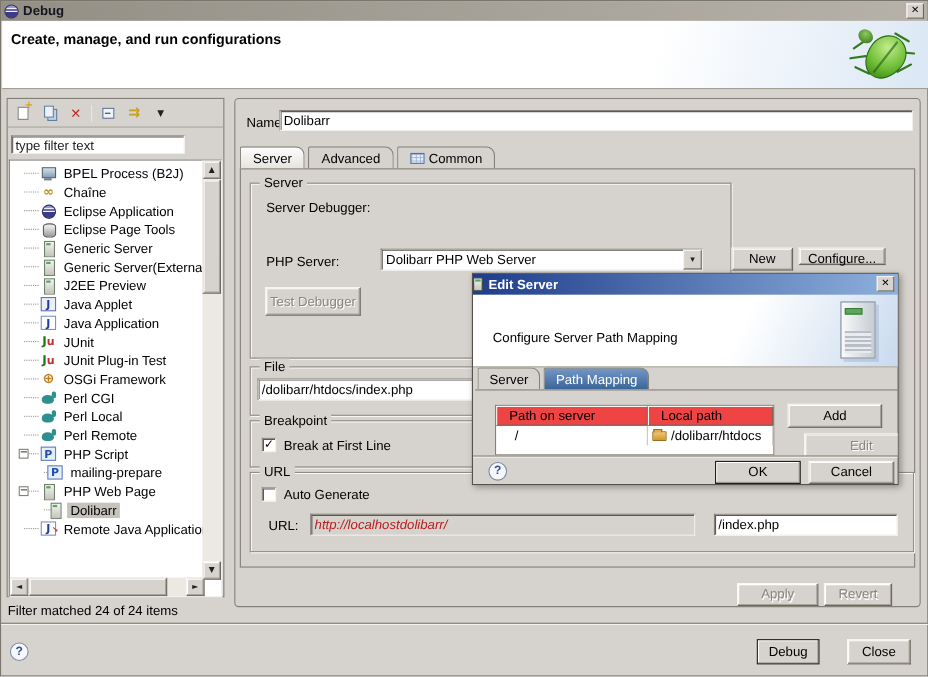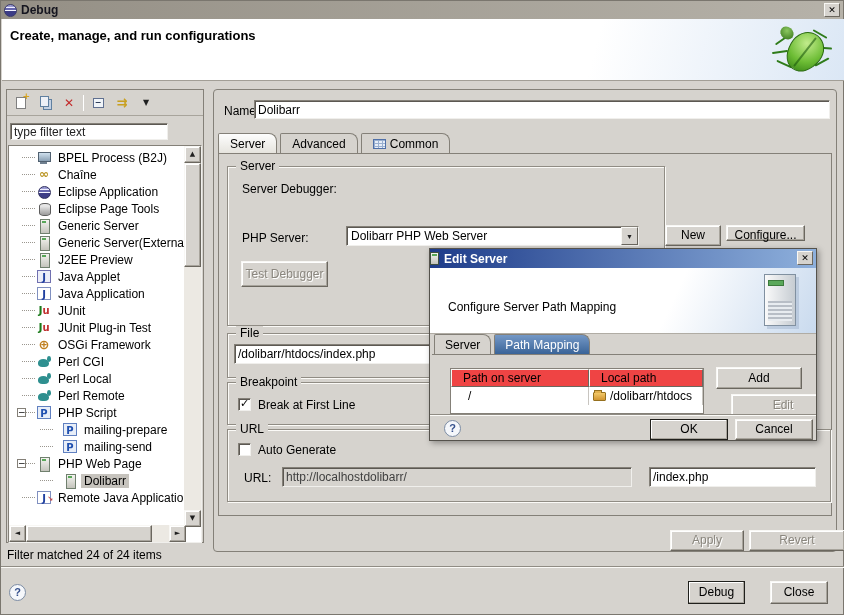--- a/index.html
+++ b/index.html
@@ -36,21 +36,21 @@
 
   
   .raised { background:#d6d3ce; border:1px solid; border-color:#f8f7f4 #6b675f #6b675f #f8f7f4;
     box-shadow:inset -1px -1px 0 #a8a49c, inset 1px 1px 0 #fff; }
   .btn { position:absolute; background:#d6d3ce; border:1px solid; border-color:#f8f7f4 #6b675f #6b675f #f8f7f4;
     box-shadow:inset -1px -1px 0 #a8a49c, inset 1px 1px 0 #fff; text-align:center; font-size:12px; }
   .btn.default { border:1px solid #20201c; }
   .btn.disabled { color:#8a867e; text-shadow:1px 1px 0 #ffffff; }
   .tinput { position:absolute; background:#fff; border:1px solid; border-color:#848078 #f0efec #f0efec #848078;
     box-shadow:inset 1px 1px 0 #5c5852; font:12px "Liberation Sans","DejaVu Sans",sans-serif; padding:2px 3px; color:#000; }
-  .tinput:disabled,.tinput.dis { background:#d6d3ce; color:#404040; }
+  .tinput:disabled,.tinput.dis { background:#d6d3ce; color:#b91c1c;font-style:italic; }
   .combo { position:absolute; background:#fff; border:1px solid; border-color:#848078 #f0efec #f0efec #848078;
     box-shadow:inset 1px 1px 0 #5c5852; display:flex; align-items:center; }
   .combo .cval { flex:1; padding:0 4px; white-space:nowrap; overflow:hidden; }
   .combo .cbtn { width:17px; align-self:stretch; background:#d6d3ce; border:1px solid; border-color:#f8f7f4 #6b675f #6b675f #f8f7f4;
     display:flex; align-items:center; justify-content:center; font-size:7px; color:#202020; }
   .group { position:absolute; border:1px solid #908c84; box-shadow:1px 1px 0 #fbfaf7, inset 1px 1px 0 #fbfaf7; }
   .legend { position:absolute; top:-8px; left:8px; background:#d6d3ce; padding:0 4px; line-height:14px; }
   .cb { position:absolute; width:13px; height:13px; background:#fff; border:1px solid; border-color:#848078 #f0efec #f0efec #848078;
     box-shadow:inset 1px 1px 0 #5c5852; font:bold 11px/12px "DejaVu Sans",sans-serif; text-align:center; }
   .cb.checked:before { content:"✓"; position:relative; top:-1px; }
@@ -70,21 +70,21 @@
   .coli { width:11px; height:10px; border:1px solid #607090; background:#f0f4f8; font:bold 8px/8px "DejaVu Sans",sans-serif; text-align:center; color:#203050; }
   .fili { color:#c8a020; font:bold 13px/13px "DejaVu Sans",sans-serif; }
   .ddi { color:#202020; font:8px/8px "DejaVu Sans",sans-serif; }
   .tsep { width:1px; height:16px; background:#9a968e; border-right:1px solid #fff; }
   .filter-input { left:3px; top:33px; width:158px; height:17px; padding:1px 3px; color:#222; }
   .tree { position:absolute; left:1px; top:55px; width:194px; height:398px; background:#fff;
     border:1px solid; border-color:#848078 #f0efec #f0efec #848078; overflow:hidden; }
   .tree-rows { position:absolute; left:0; top:3px; width:176px; }
   .tree-row { position:relative; height:17px; display:flex; align-items:center; white-space:nowrap; overflow:hidden; }
   .tree-row.lvl1 { padding-left:28px; }
-  .tree-row.lvl2 { padding-left:54px; }
+  .tree-row.lvl2 { padding-left:34px; }
   .tree-row:before { content:""; position:absolute; top:8px; width:13px; border-top:1px dotted #9a968e; }
   .tree-row.lvl1:before { left:13px; }
   .tree-row.lvl2:before { left:31px; }
   .tree-label { padding:0 3px; }
   .tree-row.selected .tree-label { background:#c6c3bd; }
   .expander { position:absolute; left:8px; top:4px; width:9px; height:9px; background:#fff; border:1px solid #848078;
     font:9px/7px "DejaVu Sans",sans-serif; text-align:center; z-index:2; }
   .expander:before { content:"−"; }
 
   
@@ -158,21 +158,21 @@
   .conf-btn { left:507px; top:71px; width:79px; height:16px; line-height:19px; }
   .file-input { left:6px; top:10px; width:425px; height:20px; }
   .bk-cb { left:10px; top:15px; }
   .bk-lbl { left:30px; top:15px; }
   .ag-cb { left:10px; top:13px; }
   .ag-lbl { left:30px; top:13px; }
   .url-lbl { left:16px; top:41px; }
   .url-auto { left:54px; top:37px; width:350px; height:20px; }
   .url-path { left:421px; top:37px; width:167px; height:20px; }
   .apply-btn { left:456px; top:440px; width:74px; height:21px; line-height:19px; }
-  .revert-btn { left:535px; top:440px; width:96px; height:21px; line-height:19px; }
+  .revert-btn { left:535px; top:440px; width:62px; height:21px; line-height:19px; }
 
   
   .dialog { position:absolute; left:428px; top:247px; width:388px; height:193px; z-index:20;
     background:#d6d3ce; border:1px solid #55524c; box-shadow:2px 2px 6px rgba(0,0,0,.35); }
   .dtitle { position:absolute; left:0; top:0; width:100%; height:19px;
     background:linear-gradient(to right,#1e3c8a,#8eb0dc); display:flex; align-items:center; padding:0 0; }
   .dtitle .dt-text { color:#fff; font-weight:bold; margin-left:5px; }
   .dsrv-icon { width:9px; height:13px; border:1px solid #405040; background:linear-gradient(#f4f4f0,#c4c4bc); position:relative; }
   .dsrv-icon:before { content:""; position:absolute; left:1px; top:1px; width:5px; height:2px; background:#58a858; }
   .dclose { position:absolute; right:3px; top:2px; width:16px; height:14px; background:#d6d3ce;
@@ -321,24 +321,20 @@
           </div>
           <div class="tree-row lvl1">
             <span class="expander"></span>
             <span class="ic php-icon"></span>
             <span class="tree-label">PHP Script</span>
           </div>
           <div class="tree-row lvl2">
             <span class="ic php-icon"></span>
             <span class="tree-label">mailing-prepare</span>
           </div>
-          <div class="tree-row lvl2">
-            <span class="ic php-icon"></span>
-            <span class="tree-label">mailing-send</span>
-          </div>
           <div class="tree-row lvl1">
             <span class="expander"></span>
             <span class="ic server-icon"></span>
             <span class="tree-label">PHP Web Page</span>
           </div>
           <div class="tree-row lvl2 selected">
             <span class="ic server-icon"></span>
             <span class="tree-label">Dolibarr</span>
           </div>
           <div class="tree-row lvl1">

